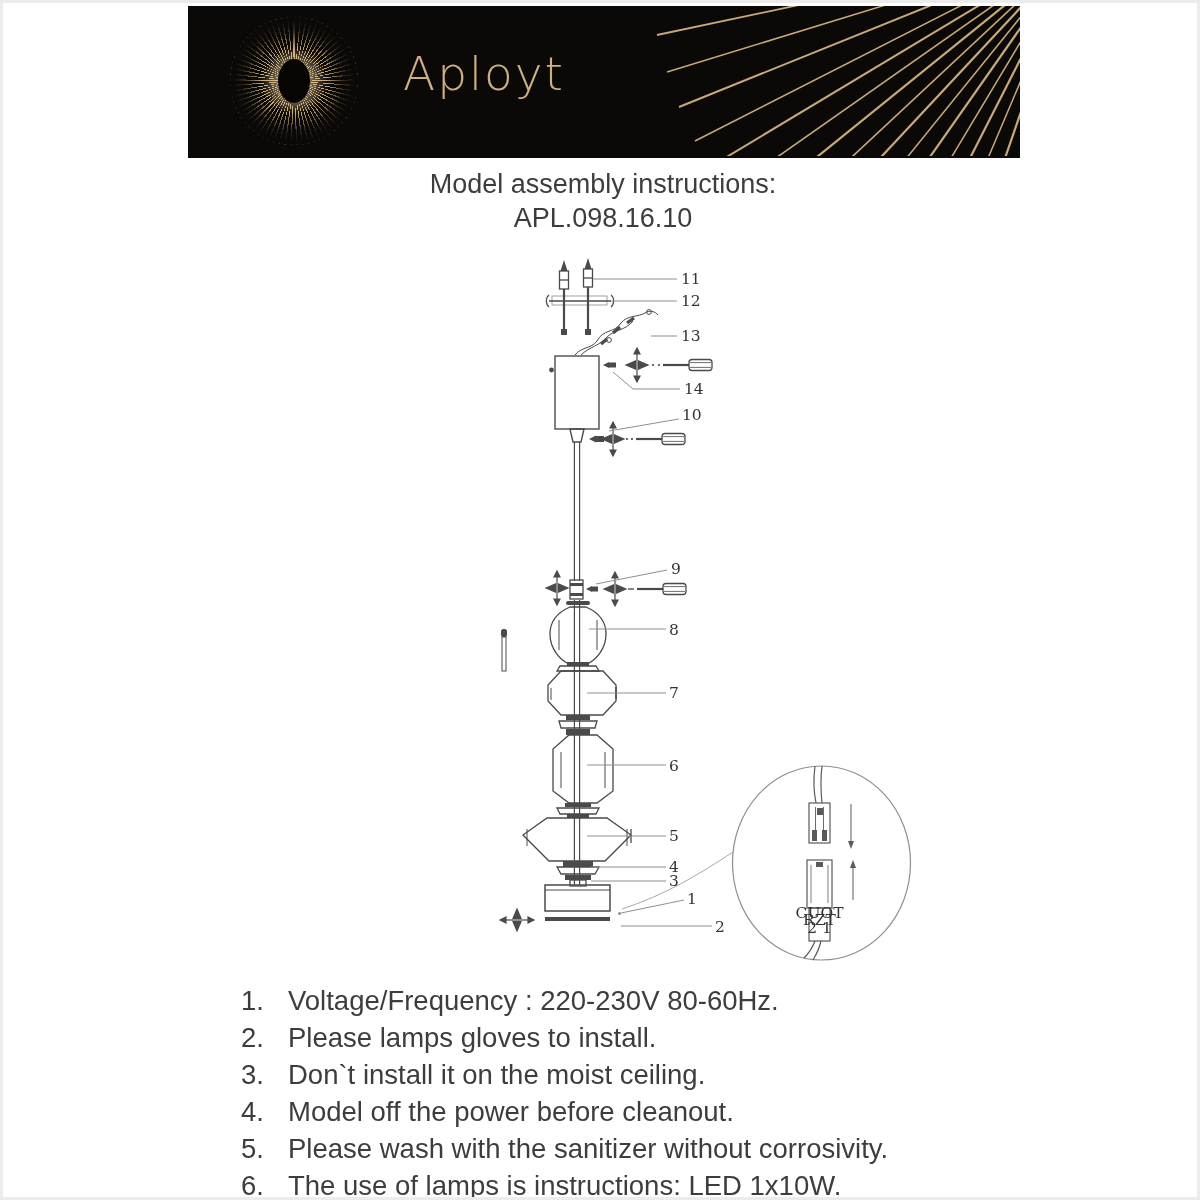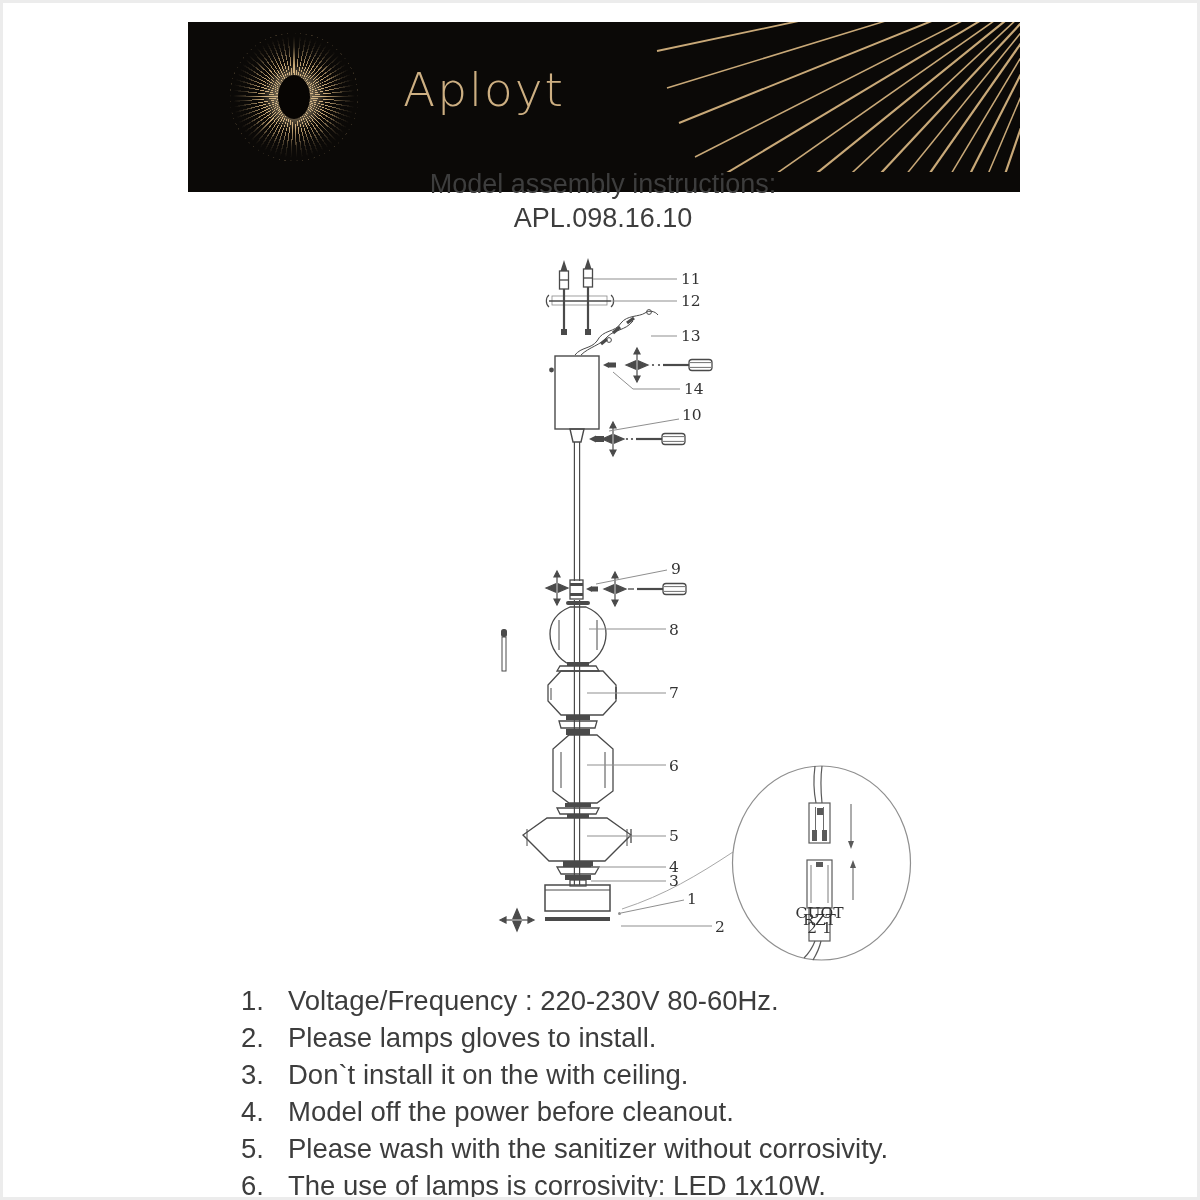--- a/index.html
+++ b/index.html
@@ -3,22 +3,22 @@
 <meta charset="utf-8">
 <style>
   html,body{margin:0;padding:0;background:#ffffff;}
   .page{
     position:relative;width:1200px;height:1200px;overflow:hidden;
     background:#ffffff;border:3px solid #ececec;box-sizing:border-box;
     font-family:"Liberation Sans", sans-serif;
   }
   
   .banner{
-    position:absolute;left:185px;top:3px;width:832px;height:170px;
-    background:#0b0907;overflow:hidden;margin-top:16px;
+    position:absolute;left:185px;top:3px;width:832px;height:152px;
+    background:#0b0907;overflow:hidden;
   }
   .sunburst{
     position:absolute;left:42px;top:11px;width:128px;height:128px;border-radius:50%;
     background:repeating-conic-gradient(#c9a978 0deg 1.4deg, rgba(201,169,120,0) 1.4deg 5.2deg);
   }
   .sunburst-fade{
     position:absolute;left:42px;top:11px;width:128px;height:128px;border-radius:50%;
     background:radial-gradient(closest-side, rgba(11,9,7,0) 0 50%, rgba(11,9,7,.8) 78%, #0b0907 95%);
   }
   .sunburst-glow{
@@ -309,29 +309,29 @@
     <div class="instr-row">
       <span class="instr-num">1.</span>
       <span class="instr-text">Voltage/Frequency : 220-230V 80-60Hz.</span>
     </div>
     <div class="instr-row">
       <span class="instr-num">2.</span>
       <span class="instr-text">Please lamps gloves to install.</span>
     </div>
     <div class="instr-row">
       <span class="instr-num">3.</span>
-      <span class="instr-text">Don`t install it on the with ceiling.</span>
+      <span class="instr-text">Don`t install it on the moist ceiling.</span>
     </div>
     <div class="instr-row">
       <span class="instr-num">4.</span>
       <span class="instr-text">Model off the power before cleanout.</span>
     </div>
     <div class="instr-row">
       <span class="instr-num">5.</span>
       <span class="instr-text">Please wash with the sanitizer without corrosivity.</span>
     </div>
     <div class="instr-row">
       <span class="instr-num">6.</span>
-      <span class="instr-text">The use of lamps is corrosivity: LED 1x10W.</span>
+      <span class="instr-text">The use of lamps is instructions: LED 1x10W.</span>
     </div>
   </div>
 
 </div>
 
 </body></html>

